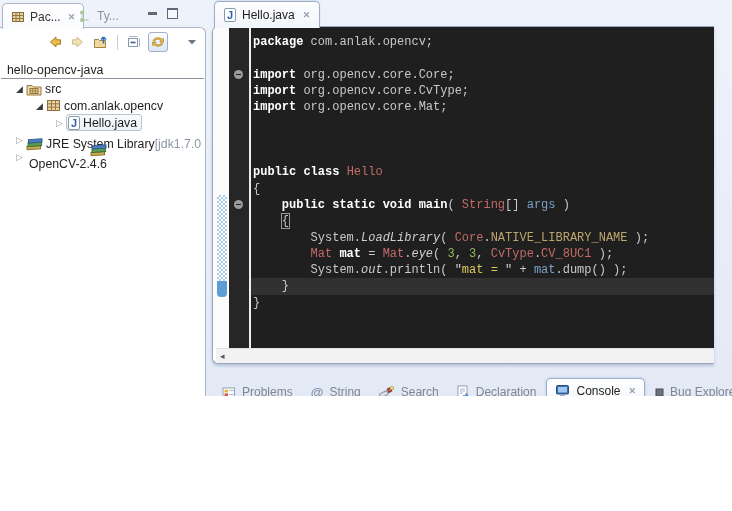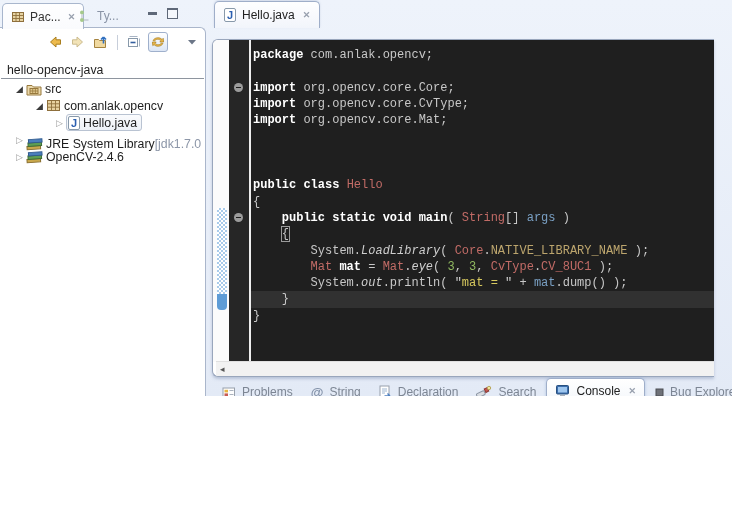--- a/index.html
+++ b/index.html
@@ -37,21 +37,21 @@
     background:linear-gradient(#FAFBFD,#EDF1F7);padding:0 4px 0 1px;height:15px;}
 
   
   .ed-tab{position:absolute;left:214px;top:1px;height:26px;display:flex;align-items:center;gap:6px;
     padding:0 9px;font-size:12px;color:#222;background:linear-gradient(#FEFEFF,#F2F5FB);
     border:1px solid #9FAEC9;border-bottom:none;border-radius:5px 5px 0 0;z-index:3;box-shadow:0 -1px 2px rgba(120,140,180,.25);}
   .close-x{font-size:9px;font-weight:bold;color:#98A0AE;margin-left:2px;}
 
   .editor-shell{position:absolute;left:212px;top:26px;right:18px;height:336px;background:#FFF;
     border:1px solid #99A6BC;border-right:none;border-radius:6px 0 0 6px;overflow:hidden;z-index:2;
-    box-shadow:0 2px 3px rgba(100,120,160,.35);margin-top:13px;}
+    box-shadow:0 2px 3px rgba(100,120,160,.35);}
   .anno-ruler{position:absolute;left:0;top:0;width:16px;bottom:14px;background:#FBFBFB;}
   .range-hatch{position:absolute;left:4px;top:168px;width:10px;height:86px;
     background:conic-gradient(#A9CBEA 25%,#FFF 0 50%,#A9CBEA 0 75%,#FFF 0);background-size:4px 4px;}
   .range-solid{position:absolute;left:4px;top:254px;width:10px;height:16px;background:#5E9CD6;border-radius:0 0 4px 4px;}
   .fold-ruler{position:absolute;left:16px;top:0;width:20px;bottom:14px;background:#262626;}
   .fold{position:absolute;width:9px;height:9px;border-radius:50%;background:#9C9C9C;}
   .fold:after{content:"";position:absolute;left:2px;right:2px;top:4px;height:1px;background:#1E1E1E;}
   .ruler-sep{position:absolute;left:36px;top:0;width:2px;bottom:14px;background:#EDEDED;}
   .code-area{position:absolute;left:38px;right:0;top:0;bottom:14px;background:#1F1F1F;overflow:hidden;}
   .cur-line{position:absolute;left:0;right:0;top:251px;height:17px;background:#313131;}
@@ -219,21 +219,21 @@
               <rect x="2" y="5.6" width="13.5" height="3.4" fill="#5E9E52" stroke="#3E6E35" transform="rotate(-4 8 7)"></rect>
               <rect x="2.5" y="2.2" width="13.5" height="3.4" fill="#4A7EBB" stroke="#2F5A8E" transform="rotate(-4 9 4)"></rect>
             </svg>
           </span>
           <span class="lbl">JRE System Library</span>
           <span class="deco"> [jdk1.7.0</span>
         </span>
       </div>
       <div class="tree-row" style="padding-left: 12px;">
         <span class="arrow col">▷</span>
-        <span style="display: flex; align-items: flex-end;">
+        <span style="display: flex; align-items: flex-end; flex-direction: column;">
           <span class="ic">
             <svg width="17" height="14">
               <rect x="1" y="9" width="13.5" height="3.4" fill="#C9A84C" stroke="#8A6F2F" transform="rotate(-4 7 10)"></rect>
               <rect x="2" y="5.6" width="13.5" height="3.4" fill="#5E9E52" stroke="#3E6E35" transform="rotate(-4 8 7)"></rect>
               <rect x="2.5" y="2.2" width="13.5" height="3.4" fill="#4A7EBB" stroke="#2F5A8E" transform="rotate(-4 9 4)"></rect>
             </svg>
           </span>
           <span class="lbl">OpenCV-2.4.6</span>
         </span>
       </div>
@@ -297,37 +297,37 @@
           </svg>
         </span>
         <span>Problems</span>
       </div>
       <div class="c-tab">
         <span class="ic at-glyph">@</span>
         <span>String</span>
       </div>
       <div class="c-tab">
         <span class="ic">
+          <svg width="16" height="14">
+            <rect x="0.5" y="7" width="8.5" height="4.2" rx="1.2" fill="#D8DCE2" stroke="#8A94A2" transform="rotate(-26 5 9)"></rect>
+            <rect x="8.8" y="3.4" width="3.2" height="3.8" fill="#C8554E" stroke="#8A3A36" transform="rotate(-26 10 5)"></rect>
+            <circle cx="13" cy="3" r="1.7" fill="#F2E6A0" stroke="#B9A75C"></circle>
+          </svg>
+        </span>
+        <span>Search</span>
+      </div>
+      <div class="c-tab">
+        <span class="ic">
           <svg width="13" height="14">
             <rect x="1" y="1" width="9" height="12" fill="#FFF" stroke="#98A0AC"></rect>
             <path d="M3 4h5M3 6h5M3 8h3" stroke="#9FB6D0"></path>
             <path d="M5.5 11 h5.5 M11 11 l-2.5-2.5 M11 11 l-2.5 2.5" stroke="#4E7FC0" stroke-width="1.4" fill="none"></path>
           </svg>
         </span>
         <span>Declaration</span>
-      </div>
-      <div class="c-tab">
-        <span class="ic">
-          <svg width="16" height="14">
-            <rect x="0.5" y="7" width="8.5" height="4.2" rx="1.2" fill="#D8DCE2" stroke="#8A94A2" transform="rotate(-26 5 9)"></rect>
-            <rect x="8.8" y="3.4" width="3.2" height="3.8" fill="#C8554E" stroke="#8A3A36" transform="rotate(-26 10 5)"></rect>
-            <circle cx="13" cy="3" r="1.7" fill="#F2E6A0" stroke="#B9A75C"></circle>
-          </svg>
-        </span>
-        <span>Search</span>
       </div>
       <div class="c-tab sel">
         <span class="ic">
           <svg width="15" height="14">
             <rect x="1.5" y="1.5" width="12" height="8.5" rx="1" fill="#3C6EAE" stroke="#28507F"></rect>
             <rect x="3" y="3" width="9" height="5.5" fill="#9EC6EE"></rect>
             <path d="M5 12 h5 M4 13.3 h7" stroke="#5E6B7A" stroke-width="1.1"></path>
           </svg>
         </span>
         <span>Console</span>

